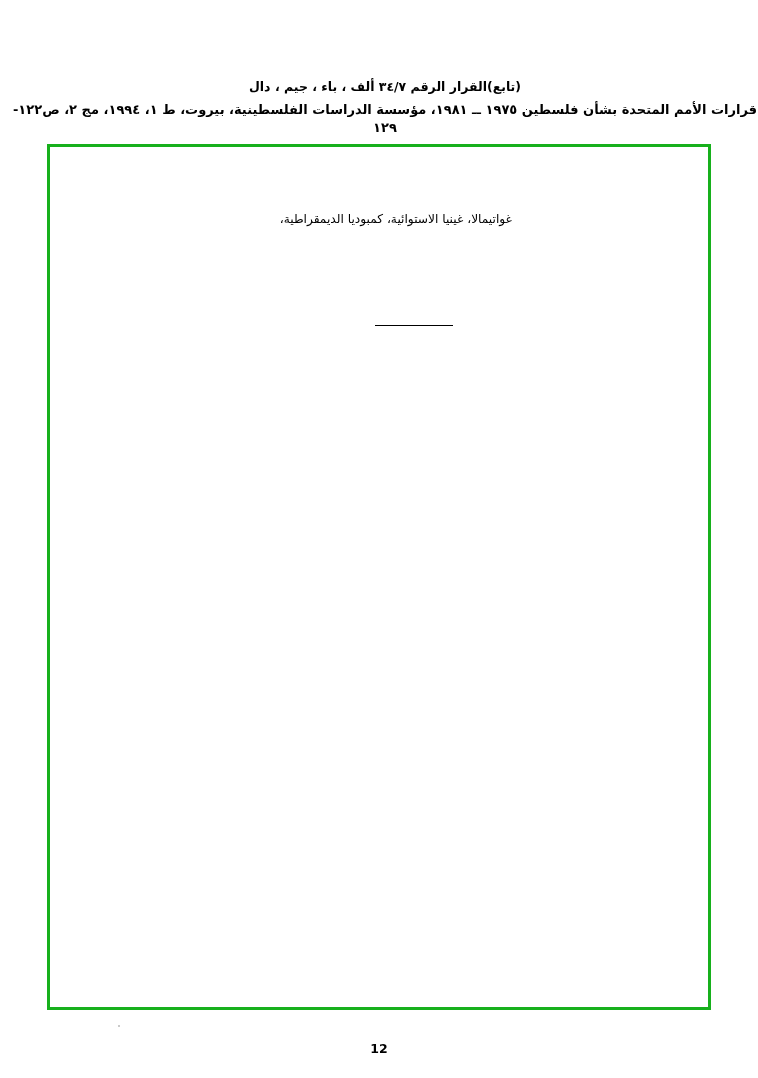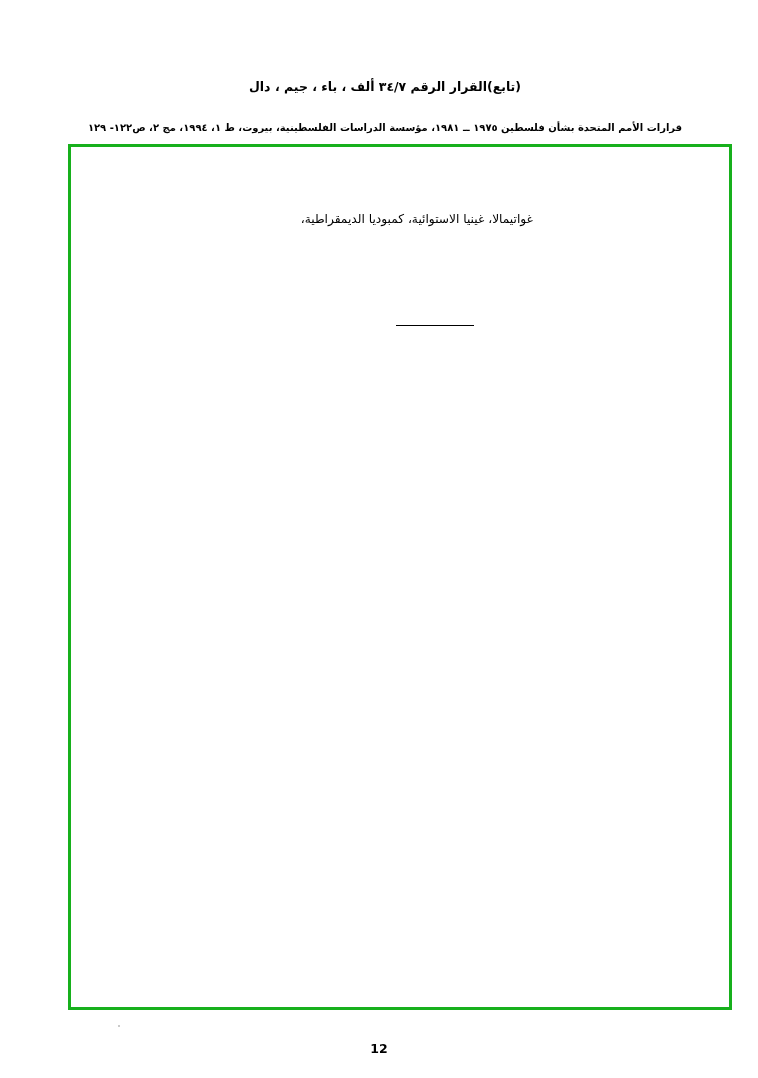--- a/index.html
+++ b/index.html
@@ -34,39 +34,38 @@
   .header-title {
     font-size: 12.5px;
     font-weight: bold;
     color: #000000;
     letter-spacing: 0.2px;
     line-height: 1.4;
     direction: rtl;
   }
 
   .header-source {
-    margin-top: 25px;
-    font-size: 10px;
+    margin-top: 5px;
+    font-size: 13px;
     font-weight: bold;
     color: #000000;
     line-height: 1.4;
     direction: rtl;
   }
 
   
   .frame {
     position: absolute;
     top: 144px;
     left: 47px;
     width: 664px;
     height: 866px;
     border: 3px solid #17b01c;
     box-sizing: border-box;
     background: #ffffff;
-    margin-left: 21px;
   }
 
   
   .body-block {
     position: absolute;
     top: 62px;
     right: 196px;
     width: 280px;
     direction: rtl;
     text-align: justify;

